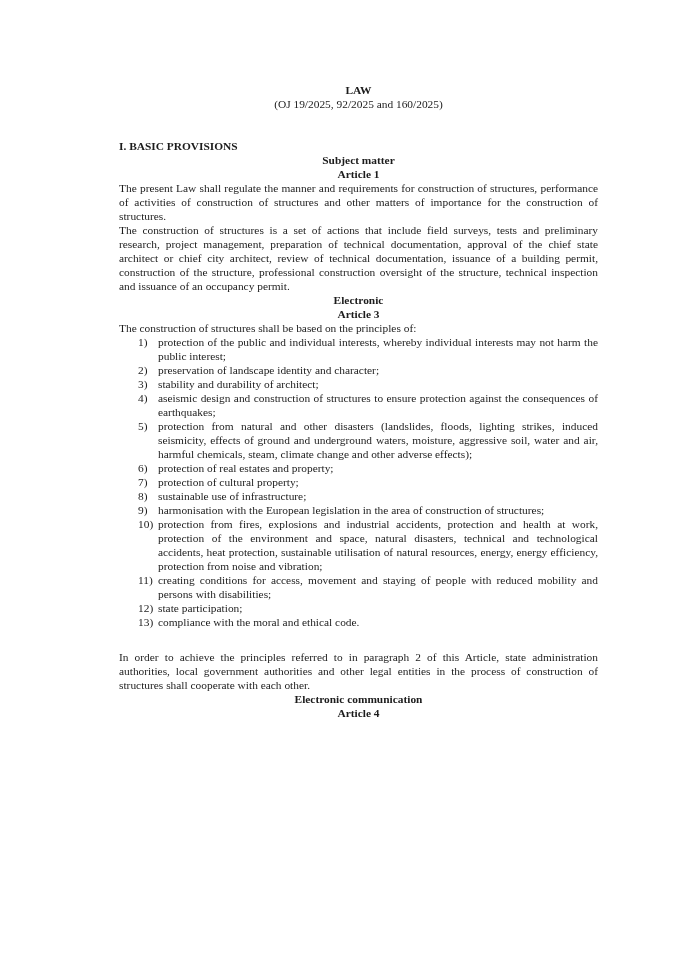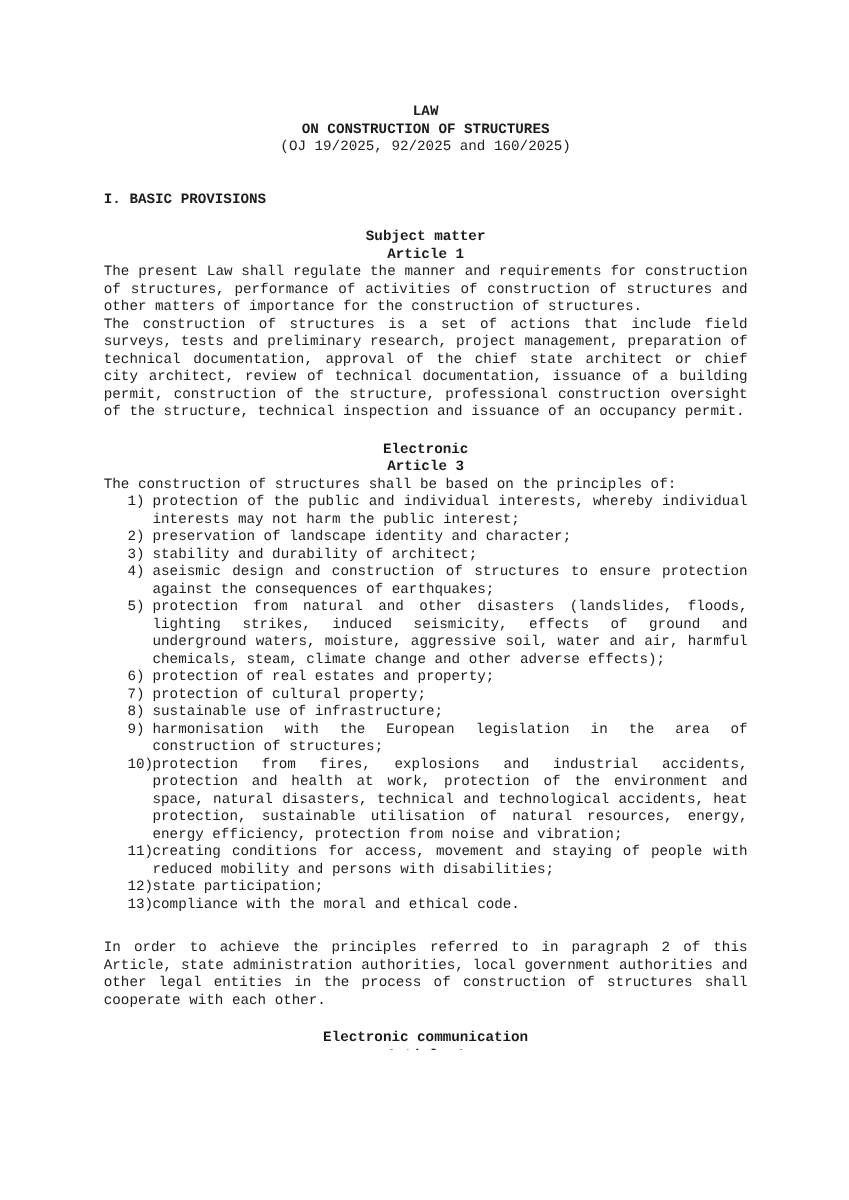--- a/index.html
+++ b/index.html
@@ -2,48 +2,47 @@
 <html><head>
 <meta charset="utf-8">
 <style>
   html, body { margin: 0; padding: 0; background: #ffffff; }
   .page {
     position: relative;
     width: 679px;
     height: 840px;
     background: #ffffff;
     box-sizing: border-box;
-    padding: 83px 81px 0 83px;
-    font-family: Liberation Mono, monospace;
+    padding: 83px 81px 0 119px;
+    font-family: Liberation Serif, serif;
     font-size: 11.4px;
     line-height: 14px;
     color: #1c1c1c;
     overflow: hidden;
   }
   .title-block { text-align: center; font-weight: bold; }
   .title-oj { font-weight: normal; }
   .section-heading { font-weight: bold; margin-top: 28px; }
-  .article-head { text-align: center; font-weight: bold; margin-top: 16px; }
+  .article-head { text-align: center; font-weight: bold; }
   .article-head div { display: block; }
   .para { text-align: justify; }
   .intro { text-align: left; }
   .list { margin: 0; }
   .li { position: relative; padding-left: 39px; text-align: justify; }
   .li > .num { position: absolute; left: 19px; top: 0; }
   .closing { text-align: justify; margin-top: 21px; }
   .page-number { position: absolute; top: 897px; right: 83px; }
 </style>
 </head>
 <body>
 
 <div class="page">
 
   <div class="title-block">
     <div>LAW</div>
-    <div>ON CONSTRUCTION OF STRUCTURES</div>
     <div class="title-oj">(OJ 19/2025, 92/2025 and 160/2025)</div>
   </div>
 
   <div class="section-heading">I. BASIC PROVISIONS</div>
 
   <div class="article-head">
     <div>Subject matter</div>
     <div>Article 1</div>
   </div>
   <div class="para">The present Law shall regulate the manner and requirements for construction of structures, performance of activities of construction of structures and other matters of importance for the construction of structures.</div>

